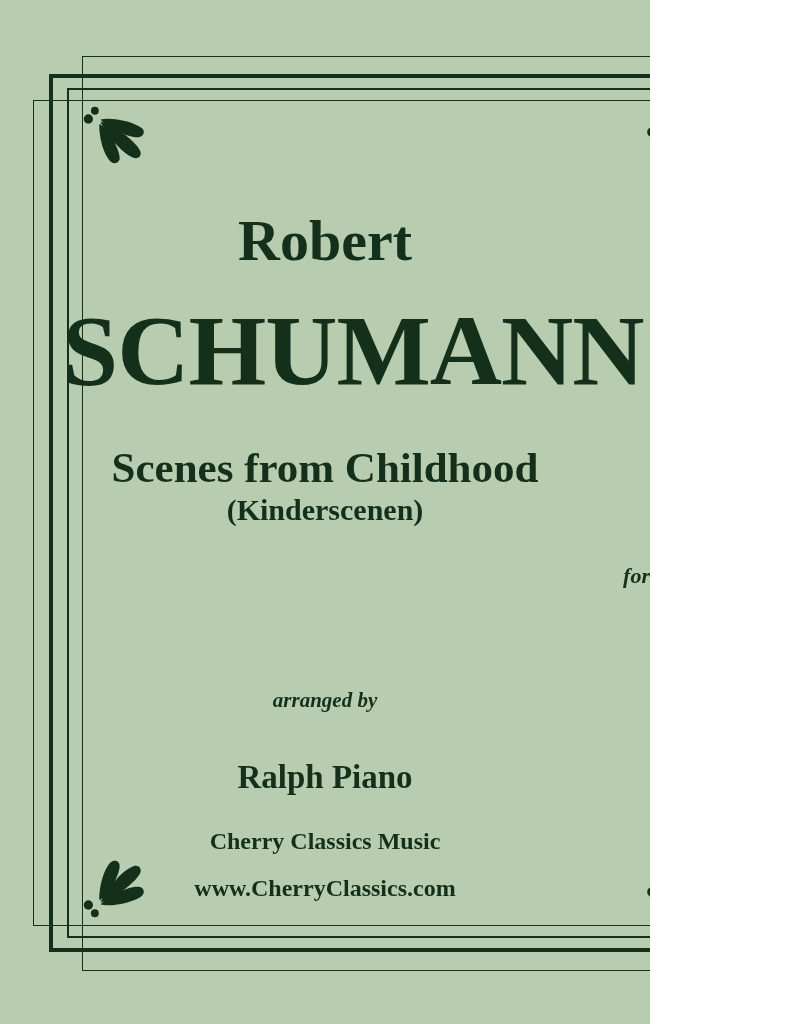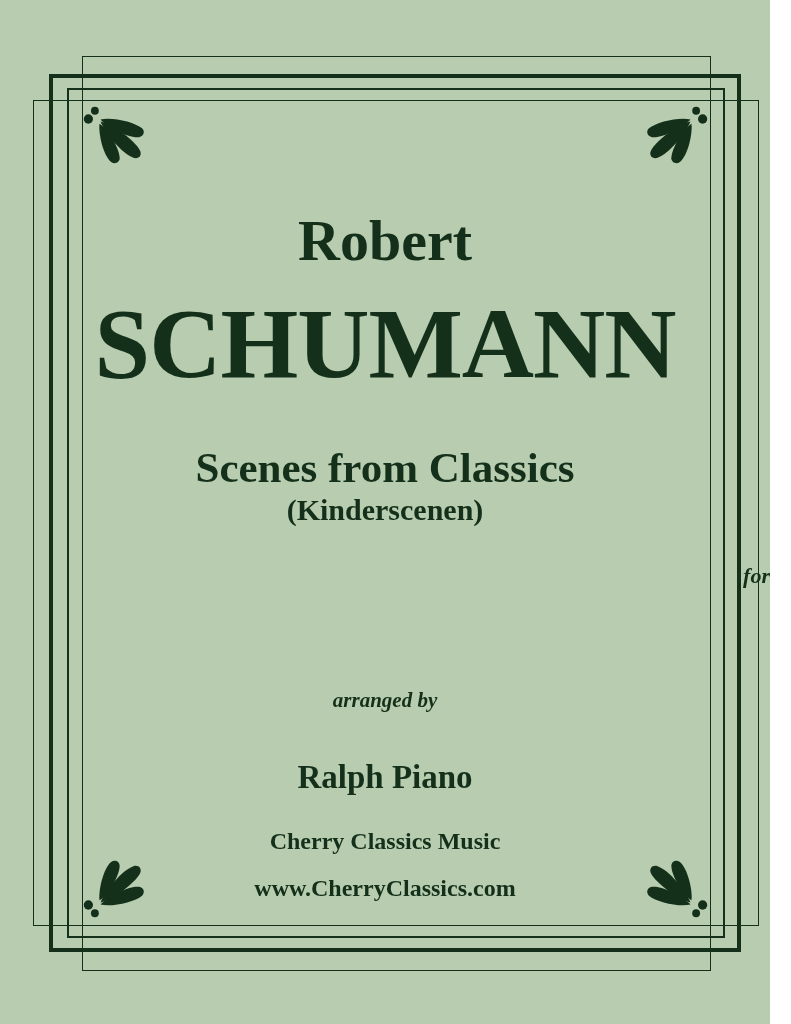--- a/index.html
+++ b/index.html
@@ -7,21 +7,21 @@
     --ink: #14301a;
   }
   * { margin: 0; padding: 0; box-sizing: border-box; }
   html, body { background: #ffffff; }
   body {
     width: 791px; height: 1024px;
     font-family: "Liberation Serif", "DejaVu Serif", serif;
   }
   .page {
     position: relative;
-    width: 770px; height: 1024px;
+    width: 650px; height: 1024px;
     background: var(--bg);
     overflow: hidden;
   }
   .frame {
     position: absolute;
     border-style: solid;
     border-color: var(--ink);
     background: transparent;
   }
   .frame-a { left: 82px;  top: 56px;  width: 629px; height: 915px; border-width: 1px; }
@@ -41,21 +41,21 @@
 
   .line {
     position: absolute;
     left: 0; width: 100%;
     text-align: center;
     line-height: 1;
     color: var(--ink);
     white-space: nowrap;
   }
   .composer-first { top: 212px; font-size: 58px;  font-weight: bold; }
-  .composer-last  { top: 294px; font-size: 100px; font-weight: bold; letter-spacing: -1px; }
+  .composer-last  { top: 301px; font-size: 100px; font-weight: bold; letter-spacing: -1px; margin-left: 28px; }
   .work-title     { top: 446px; font-size: 43px;  font-weight: bold; }
   .work-subtitle  { top: 495px; font-size: 30px;  font-weight: bold; }
   .for-label      { top: 565px; font-size: 22px;  font-weight: bold; font-style: italic; text-align: right; }
   .instrumentation{ top: 624px; font-size: 30px;  font-weight: bold; }
   .arranged-by    { top: 690px; font-size: 21px;  font-weight: bold; font-style: italic; }
   .arranger       { top: 761px; font-size: 33px;  font-weight: bold; }
   .publisher      { top: 829px; font-size: 24px;  font-weight: bold; }
   .website        { top: 876px; font-size: 24px;  font-weight: bold; }
 </style>
 </head>
@@ -92,21 +92,21 @@
   <svg class="ornament orn-br" viewBox="0 0 62 60" aria-hidden="true">
     <circle cx="11.5" cy="6.5" r="3.8"></circle>
     <circle cx="5.2" cy="14.5" r="4.5"></circle>
     <path d="M0,0 C9,-5.5 30,-6.5 38,-2.5 C41.5,-0.5 41.5,4.5 37.5,6.5 C29,10.5 8,5.5 0,0 Z" transform="translate(17,15) rotate(15.5) scale(1.08,1)"></path>
     <path d="M0,0 C9,-5.5 30,-6.5 38,-2.5 C41.5,-0.5 41.5,4.5 37.5,6.5 C29,10.5 8,5.5 0,0 Z" transform="translate(17,17) rotate(39.5) scale(1.25,1.05)"></path>
     <path d="M0,0 C9,-5.5 30,-6.5 38,-2.5 C41.5,-0.5 41.5,4.5 37.5,6.5 C29,10.5 8,5.5 0,0 Z" transform="translate(16,19) rotate(63.5) scale(1.02,1)"></path>
   </svg>
 
   <div class="line composer-first">Robert</div>
   <div class="line composer-last">SCHUMANN</div>
-  <div class="line work-title">Scenes from Classics</div>
+  <div class="line work-title">Scenes from Childhood</div>
   <div class="line work-subtitle">(Kinderscenen)</div>
   <div class="line for-label">for</div>
   <div class="line arranged-by">arranged by</div>
   <div class="line arranger">Ralph Piano</div>
   <div class="line publisher">Cherry Classics Music</div>
   <div class="line website">www.CherryClassics.com</div>
 
 </div>
 
 </body></html>

